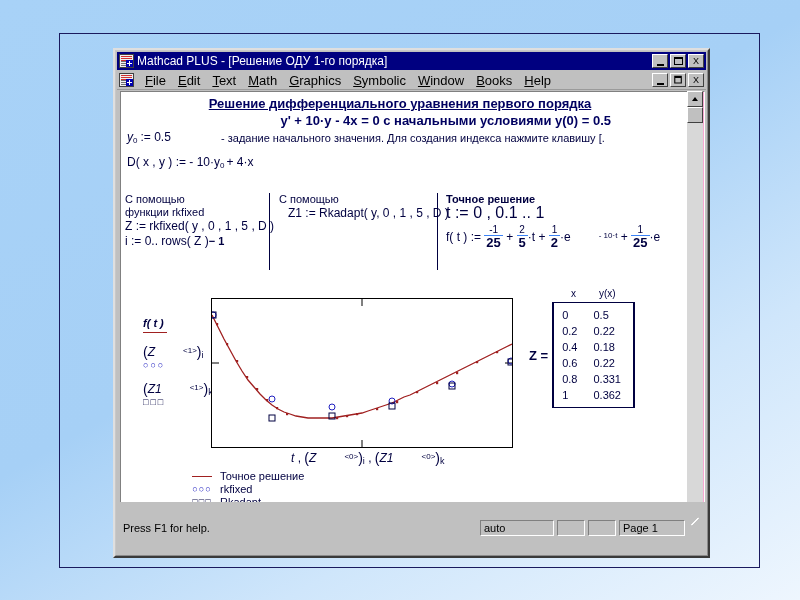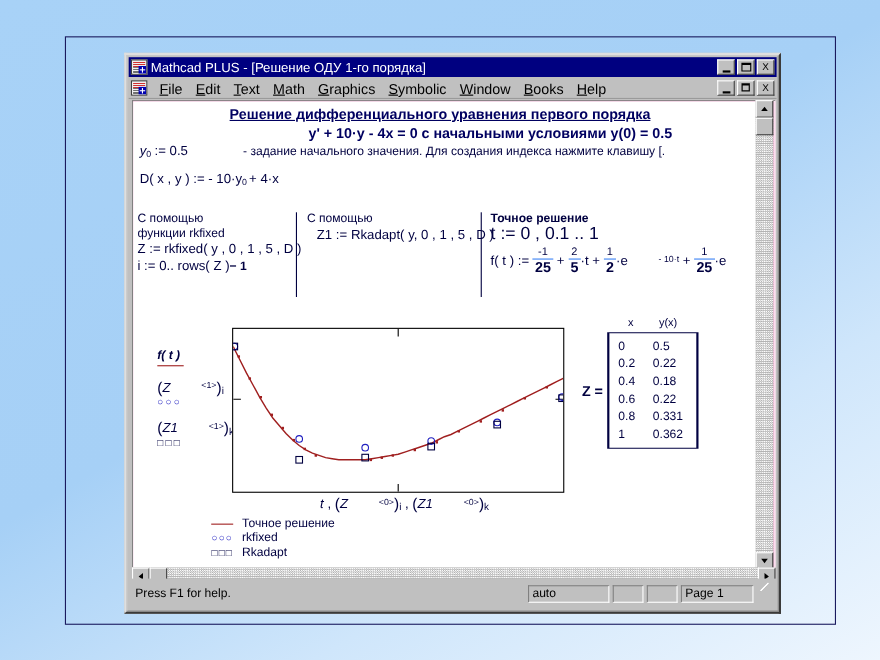--- a/index.html
+++ b/index.html
@@ -140,21 +140,21 @@
   .sb-hbtn.lf{left:0;} .sb-hbtn.rt{right:0;}
   .thumb-h{
     position:absolute;top:0;left:16px;width:16px;height:16px;background:#c0c0c0;
     border-top:1px solid #fff;border-left:1px solid #fff;
     border-right:1px solid #404040;border-bottom:1px solid #404040;box-sizing:border-box;
   }
 
   
   .statusbar{
     position:absolute;left:2px;bottom:2px;right:2px;height:20px;background:#c0c0c0;
-    display:flex;align-items:center;padding:4px 2px;gap:3px;
+    display:flex;align-items:center;padding:16px 2px;gap:3px;
   }
   .sb-well{
     border-top:1px solid #808080;border-left:1px solid #808080;
     border-right:1px solid #fff;border-bottom:1px solid #fff;
     box-sizing:border-box;height:16px;font-size:11px;line-height:14px;
     padding:0 3px;color:#000;white-space:nowrap;overflow:hidden;
   }
   .sb-help{flex:1;border:none;padding-left:4px;font-size:11px;color:#000;}
   .sb-grip{width:14px;height:14px;margin-left:2px;position:relative;flex:none;}
   .sb-grip i{position:absolute;background:#fff;width:10px;height:1px;transform:rotate(-45deg);}

